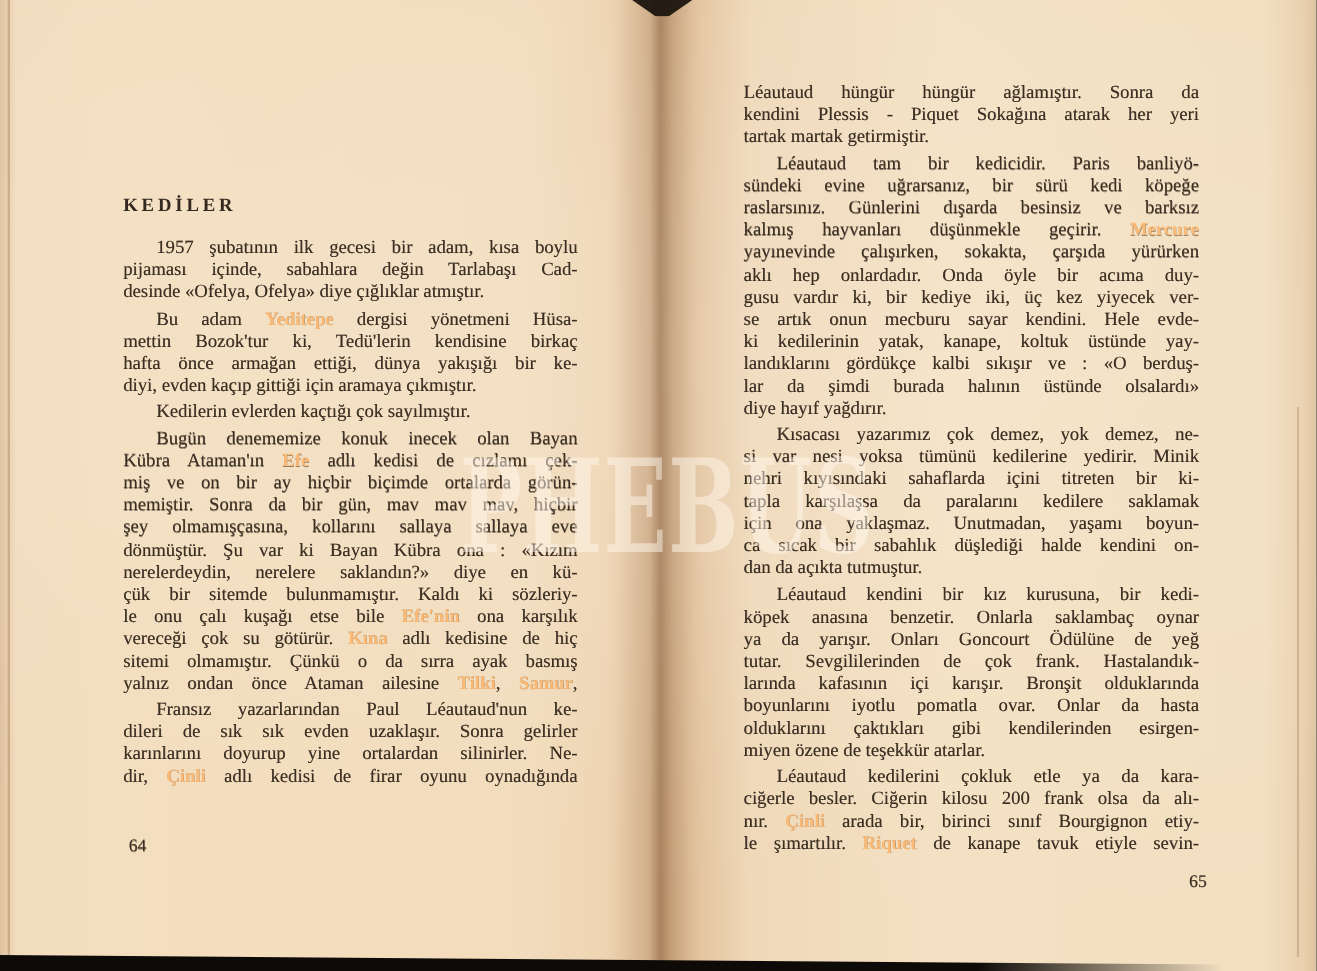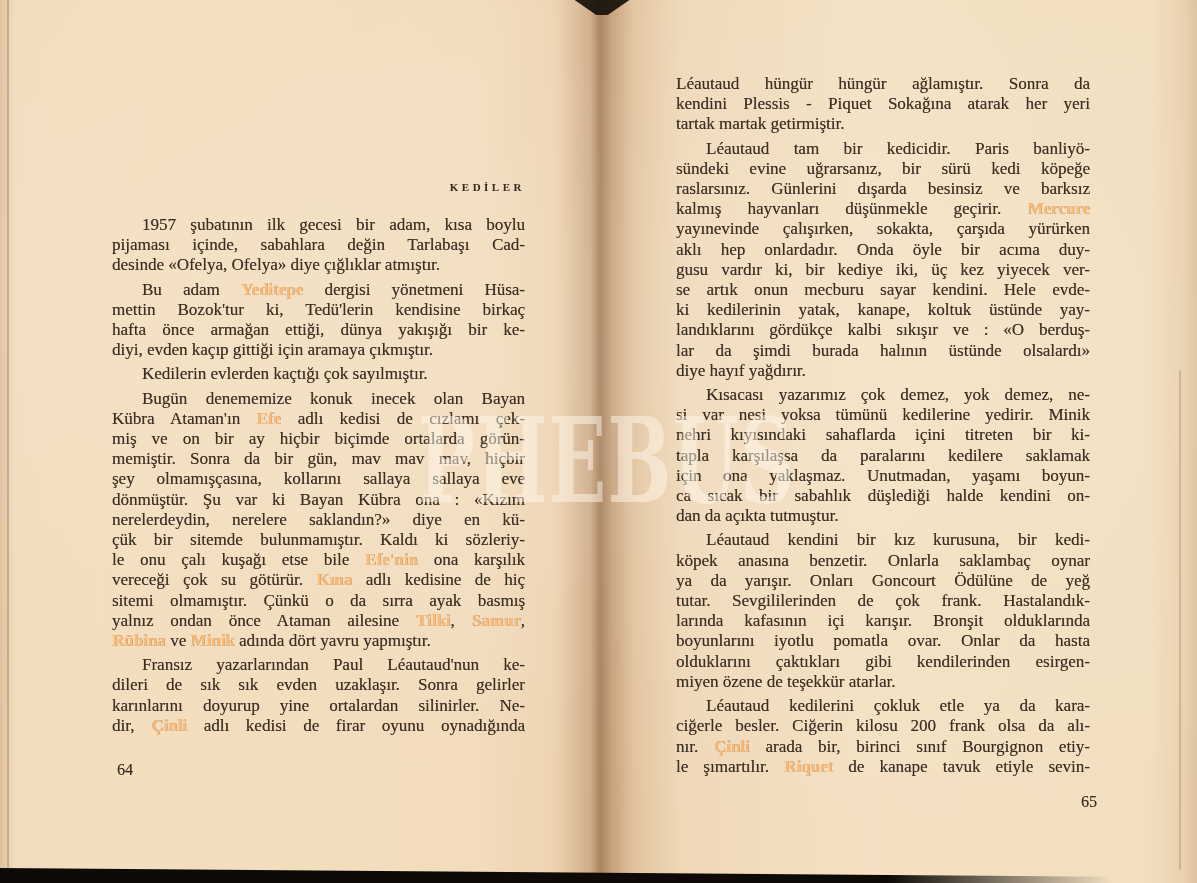--- a/index.html
+++ b/index.html
@@ -31,21 +31,21 @@
   }
   #bottom-band{
     position:absolute;left:-12px;top:868px;width:1125px;height:42px;
     background:linear-gradient(90deg,#0d0a07 0%,#0d0a07 80%,rgba(13,10,7,0) 100%);
     transform:rotate(0.45deg);transform-origin:left top;z-index:6;
   }
   .col{position:absolute;color:#3b2f23;font-size:17px;z-index:2;}
   #left-col{left:112px;top:176px;width:413px;}
   #right-col{left:676px;top:74px;width:414px;}
   #left-title{
-    text-align:right;font-weight:bold;font-size:11px;letter-spacing:3.5px;
+    text-align:left;font-weight:bold;font-size:17px;letter-spacing:3.5px;
     color:#332920;margin-bottom:17px;line-height:22px;
   }
   .line{
     line-height:20.2px;text-align:justify;text-align-last:justify;
     text-shadow:0.25px 0.25px 0 rgba(59,47,35,0.55);
   }
   .line.last{text-align-last:left;}
   .line.indent{text-indent:30px;margin-top:4px;}
   .b{font-weight:bold;color:#fdba74;}
   .page-num{position:absolute;font-size:16px;color:#3b2f23;z-index:2;
@@ -85,21 +85,20 @@
         <div class="line"><span>miş ve on bir ay hiçbir biçimde ortalarda görün-</span></div>
         <div class="line"><span>memiştir. Sonra da bir gün, mav mav mav, hiçbir</span></div>
         <div class="line"><span>şey olmamışçasına, kollarını sallaya sallaya eve</span></div>
         <div class="line"><span>dönmüştür. Şu var ki Bayan Kübra ona : «Kızım</span></div>
         <div class="line"><span>nerelerdeydin, nerelere saklandın?» diye en kü-</span></div>
         <div class="line"><span>çük bir sitemde bulunmamıştır. Kaldı ki sözleriy-</span></div>
         <div class="line"><span>le onu çalı kuşağı etse bile </span><span class="b">Efe'nin</span><span> ona karşılık</span></div>
         <div class="line"><span>vereceği çok su götürür. </span><span class="b">Kına</span><span> adlı kedisine de hiç</span></div>
         <div class="line"><span>sitemi olmamıştır. Çünkü o da sırra ayak basmış</span></div>
         <div class="line"><span>yalnız ondan önce Ataman ailesine </span><span class="b">Tilki</span><span>, </span><span class="b">Samur</span><span>,</span></div>
-        <div class="line last"><span class="b">Rübina</span><span> ve </span><span class="b">Minik</span><span> adında dört yavru yapmıştır.</span></div>
         <div class="line indent"><span>Fransız yazarlarından Paul Léautaud'nun ke-</span></div>
         <div class="line"><span>dileri de sık sık evden uzaklaşır. Sonra gelirler</span></div>
         <div class="line"><span>karınlarını doyurup yine ortalardan silinirler. Ne-</span></div>
         <div class="line"><span>dir, </span><span class="b">Çinli</span><span> adlı kedisi de firar oyunu oynadığında</span></div>
       </div>
   </div>
 
   <div id="right-col" class="col">
     <div>
         <div class="line"><span>Léautaud hüngür hüngür ağlamıştır. Sonra da</span></div>

